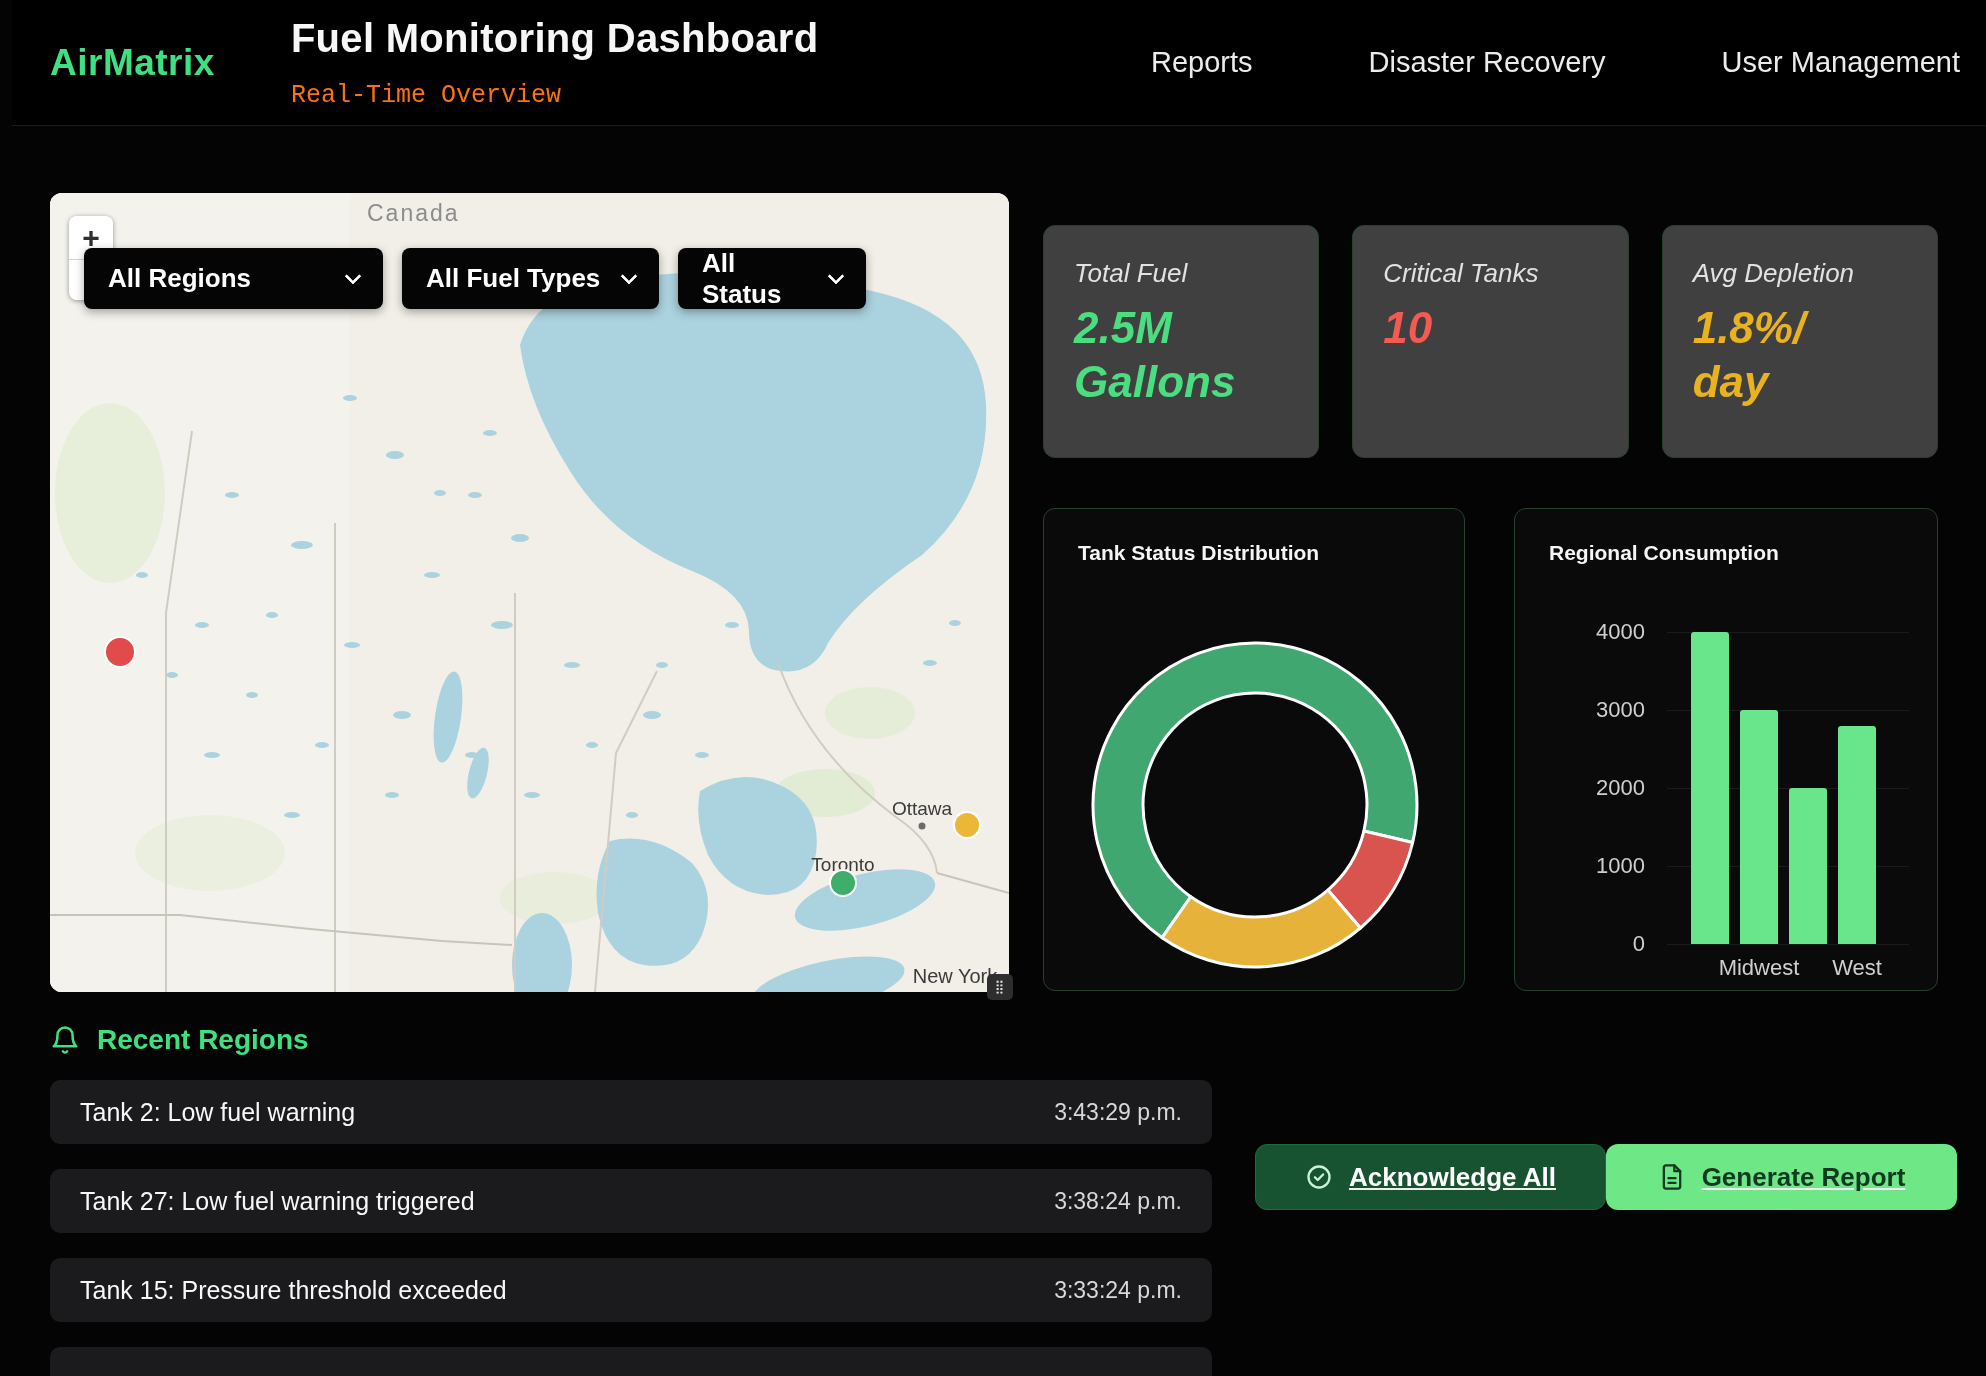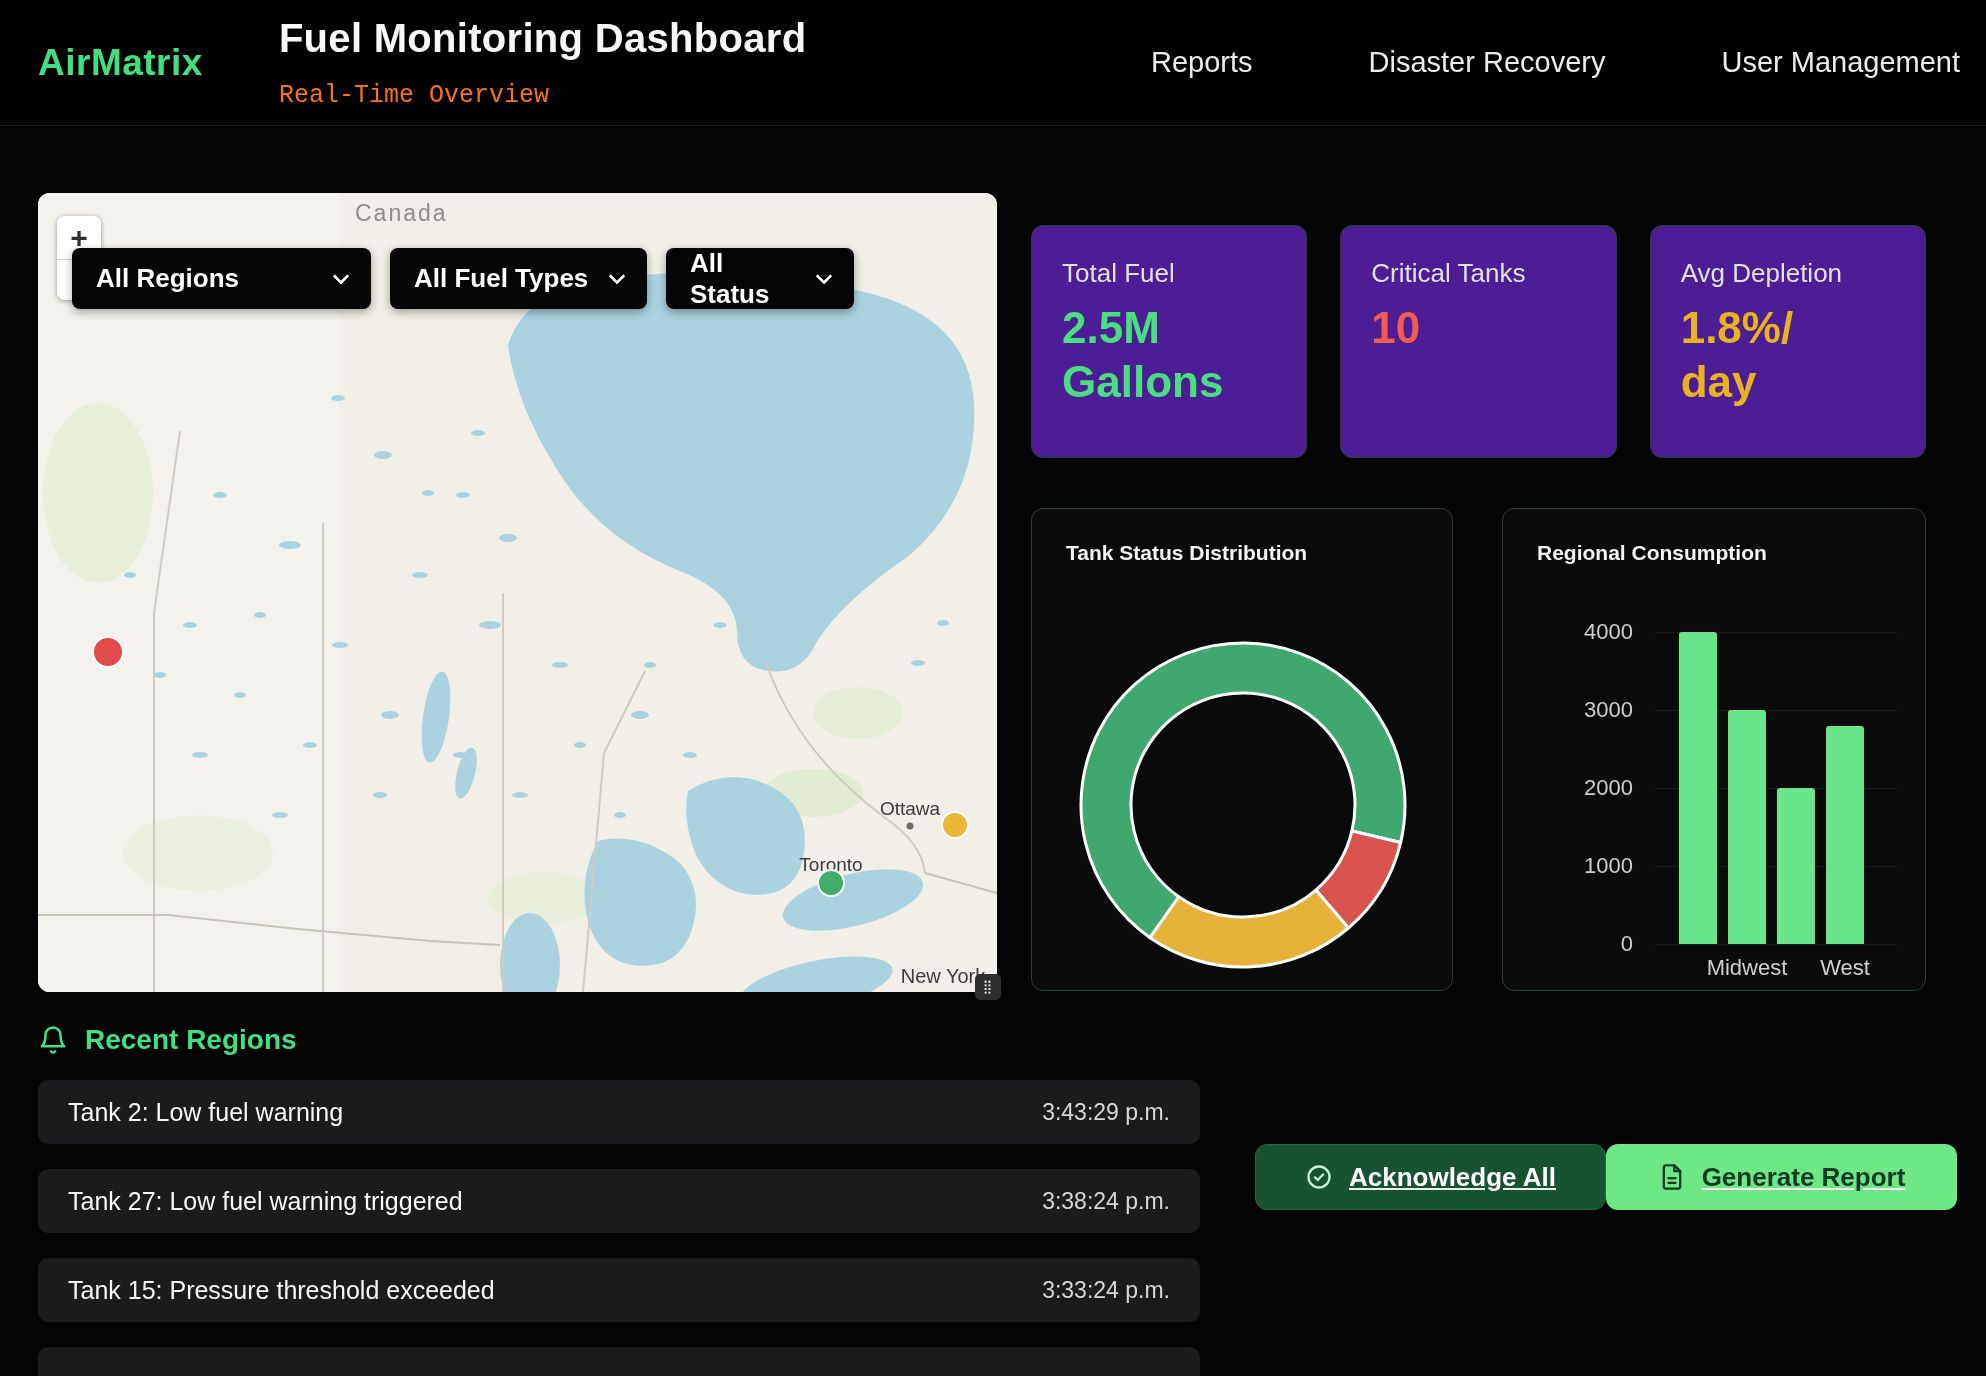--- a/index.html
+++ b/index.html
@@ -1,18 +1,18 @@
 <!DOCTYPE html>
 <html><head>
 <meta charset="utf-8">
 <style>
   *{margin:0;padding:0;box-sizing:border-box;}
   html,body{background:#000;}
   body{width:1986px;height:1376px;overflow:hidden;font-family:"Liberation Sans",sans-serif;color:#eee;}
-  .app{position:relative;width:1986px;height:1376px;background:#040404;}
+  .app{position:relative;width:1986px;height:1376px;background:#040404;padding-left:12px;}
 
   
   header{height:126px;display:flex;align-items:center;padding:0 26px 0 38px;border-bottom:1px solid #1c1c1c;background:#000;}
   .brand{font-size:37px;font-weight:800;color:#3fe081;letter-spacing:.5px;}
   .title-block{margin-left:76px;}
   .page-title{font-size:40px;font-weight:700;color:#f7f7f7;letter-spacing:.3px;}
   .page-subtitle{font-size:25px;color:#f97316;margin-top:20px;font-weight:500;font-family:Liberation Mono, monospace;}
   nav{margin-left:auto;display:flex;gap:116px;align-items:center;}
   .nav-item{font-size:29px;color:#ececec;cursor:pointer;white-space:nowrap;}
 
@@ -30,21 +30,21 @@
   .filters{position:absolute;top:55px;left:34px;display:flex;gap:19px;z-index:2;}
   .filter{height:61px;background:#050505;border-radius:8px;display:flex;align-items:center;justify-content:space-between;padding:0 24px;color:#fff;font-size:26px;font-weight:600;cursor:pointer;box-shadow:0 3px 10px rgba(0,0,0,.35);}
   .f1{width:299px}.f2{width:257px}.f3{width:188px}
   .chev{width:12px;height:12px;border-right:3px solid #fff;border-bottom:3px solid #fff;transform:rotate(45deg) translate(-2px,-2px);border-radius:1px;flex:none;margin-left:18px;}
 
   .resize-handle{position:absolute;right:-4px;bottom:-8px;width:26px;height:26px;background:#2e2e2e;border-radius:5px;color:#e7e7e7;font-size:13px;line-height:8px;display:flex;align-items:center;justify-content:center;z-index:3;letter-spacing:1px;}
 
   
   .right-col{width:895px;padding-top:32px;display:flex;flex-direction:column;gap:50px;flex:none;}
   .stats-row{display:flex;gap:33px;}
-  .stat-card{flex:1;height:233px;background:#4c1d95;border:1px solid #27412f;border-radius:12px;padding:32px 30px;}
+  .stat-card{flex:1;height:233px;background:#404040;border:1px solid #27412f;border-radius:12px;padding:32px 30px;font-style:italic;}
   .stat-label{font-size:26px;color:#e2e2e2;}
   .stat-value{font-size:44px;font-weight:700;line-height:1.22;margin-top:12px;}
   .val-green{color:#4ade80}.val-red{color:#f25a52}.val-amber{color:#e9b320}
 
   .charts-row{display:flex;gap:49px;}
   .chart-card{position:relative;height:483px;background:#0a0a0a;border:1px solid #27412f;border-radius:12px;overflow:hidden;}
   .donut-card{width:422px}.bar-card{width:424px}
   .chart-title{padding:32px 0 0 34px;font-size:21px;font-weight:700;color:#f5f5f5;}
   .chart-body{position:absolute;left:0;right:0;top:64px;bottom:0;}
   .y-tick{position:absolute;left:0;width:130px;text-align:right;font-size:22px;color:#cfcfcf;}

